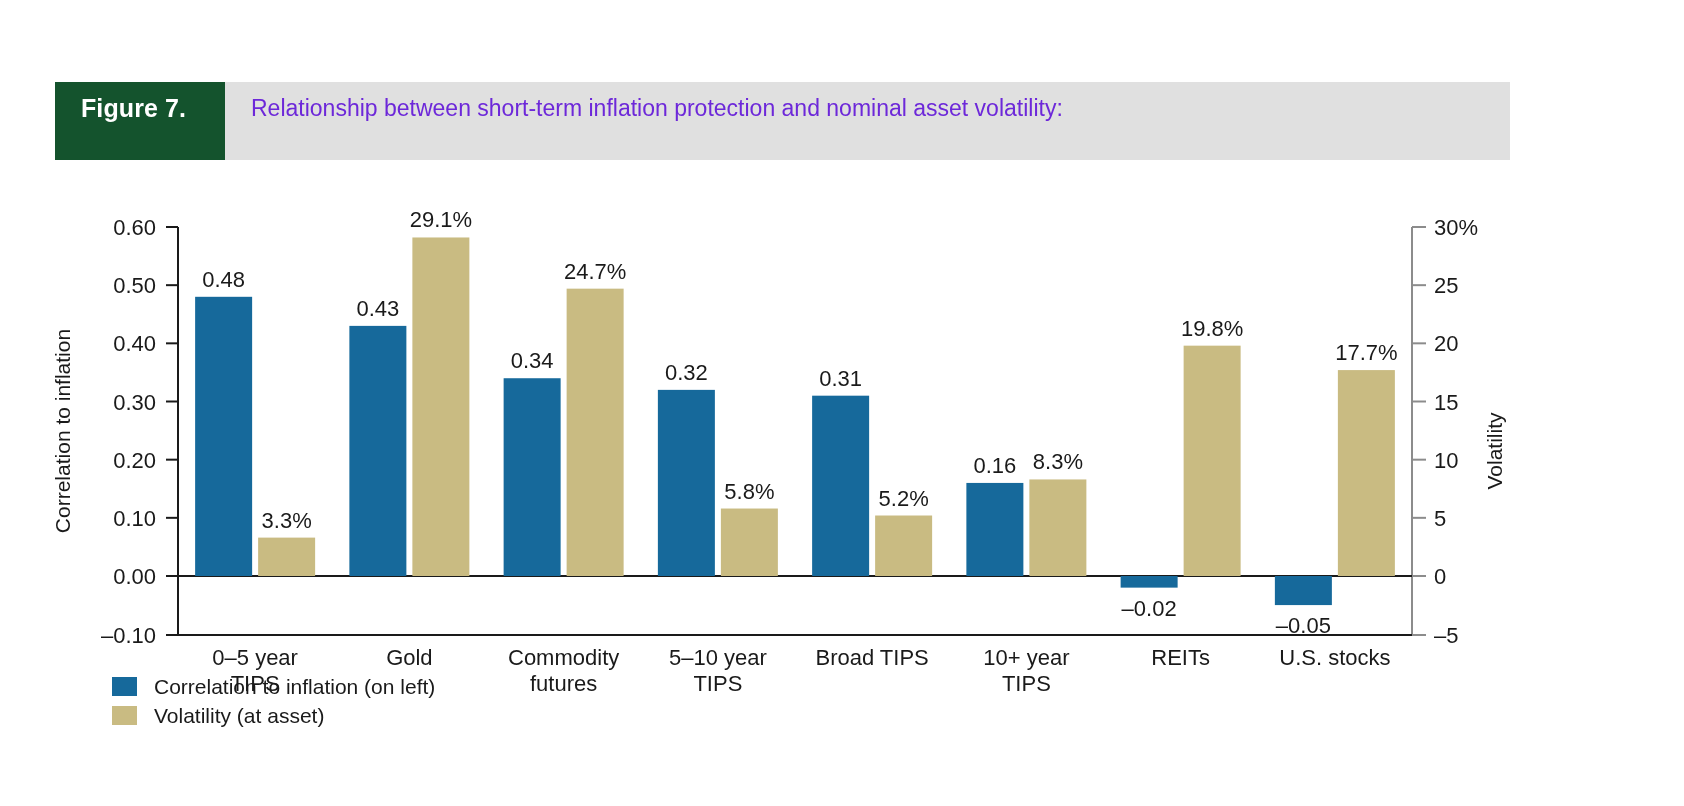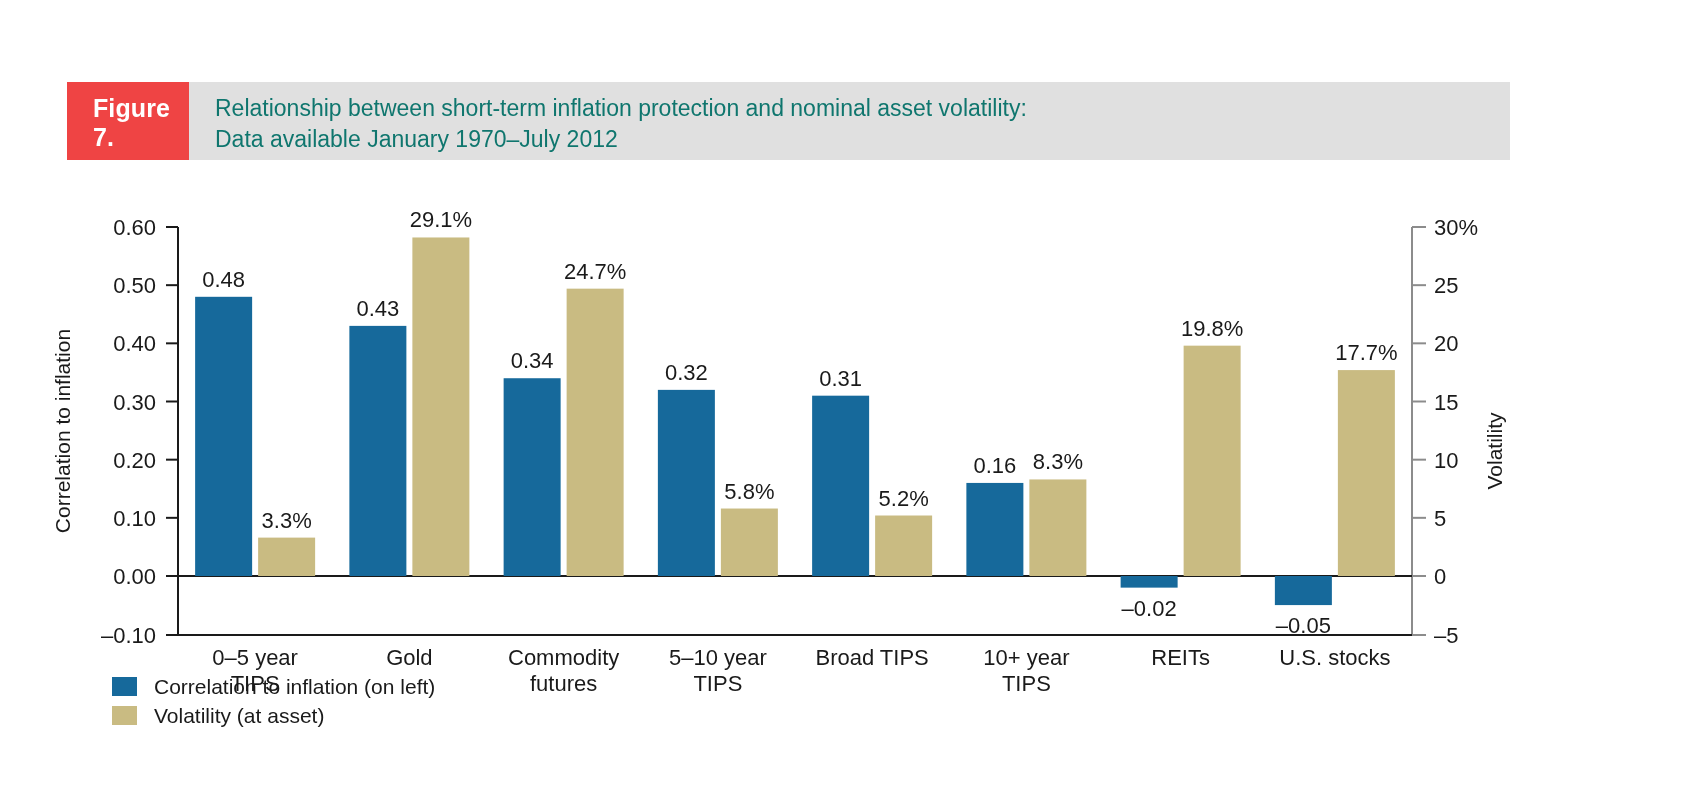--- a/index.html
+++ b/index.html
@@ -20,43 +20,42 @@
   #figure-header {
     position: absolute;
     left: 55px;
     top: 82px;
     width: 1455px;
     height: 78px;
     display: flex;
     align-items: stretch;
   }
   #figure-tag {
-    width: 122px;
-    background: #ef4444;
+    width: 170px;
+    background: #14532d;
     color: #ffffff;
     font-size: 25px;
     font-weight: bold;
     display: flex;
     align-items: flex-start;
     padding-top: 12px;
     padding-left: 26px;
     box-sizing: border-box;
     letter-spacing: .1px;
-    margin-left: 12px;
   }
   #figure-titlebar {
     flex: 1;
     background: #e0e0e0;
     padding: 11px 0 0 26px;
     box-sizing: border-box;
   }
   .title-line {
     font-size: 23px;
     line-height: 31px;
-    color: #0f766e;
+    color: #6d28d9;
     white-space: nowrap;
   }
 
   
   #chart {
     position: absolute;
     left: 0;
     top: 0;
     width: 1592px;
     height: 806px;
@@ -116,21 +115,20 @@
     white-space: nowrap;
   }
 </style>
 </head>
 <body>
 
 <div id="figure-header">
   <div id="figure-tag">Figure 7.</div>
   <div id="figure-titlebar">
     <div class="title-line">Relationship between short-term inflation protection and nominal asset volatility:</div>
-    <div class="title-line">Data available January 1970–July 2012</div>
   </div>
 </div>
 
 <div id="chart">
   <svg id="chart-svg" width="1684" height="806" viewBox="0 0 1684 806" xmlns="http://www.w3.org/2000/svg">
       <line x1="178" y1="227" x2="178" y2="635" class="axis-line"></line>
       <line x1="1412" y1="227" x2="1412" y2="635" class="axis-spine-right"></line>
       <line x1="178" y1="635" x2="1412" y2="635" class="axis-line"></line>
       <line x1="166" y1="227" x2="178" y2="227" class="tick"></line>
       <text x="156" y="235" class="tick-label" text-anchor="end">0.60</text>

